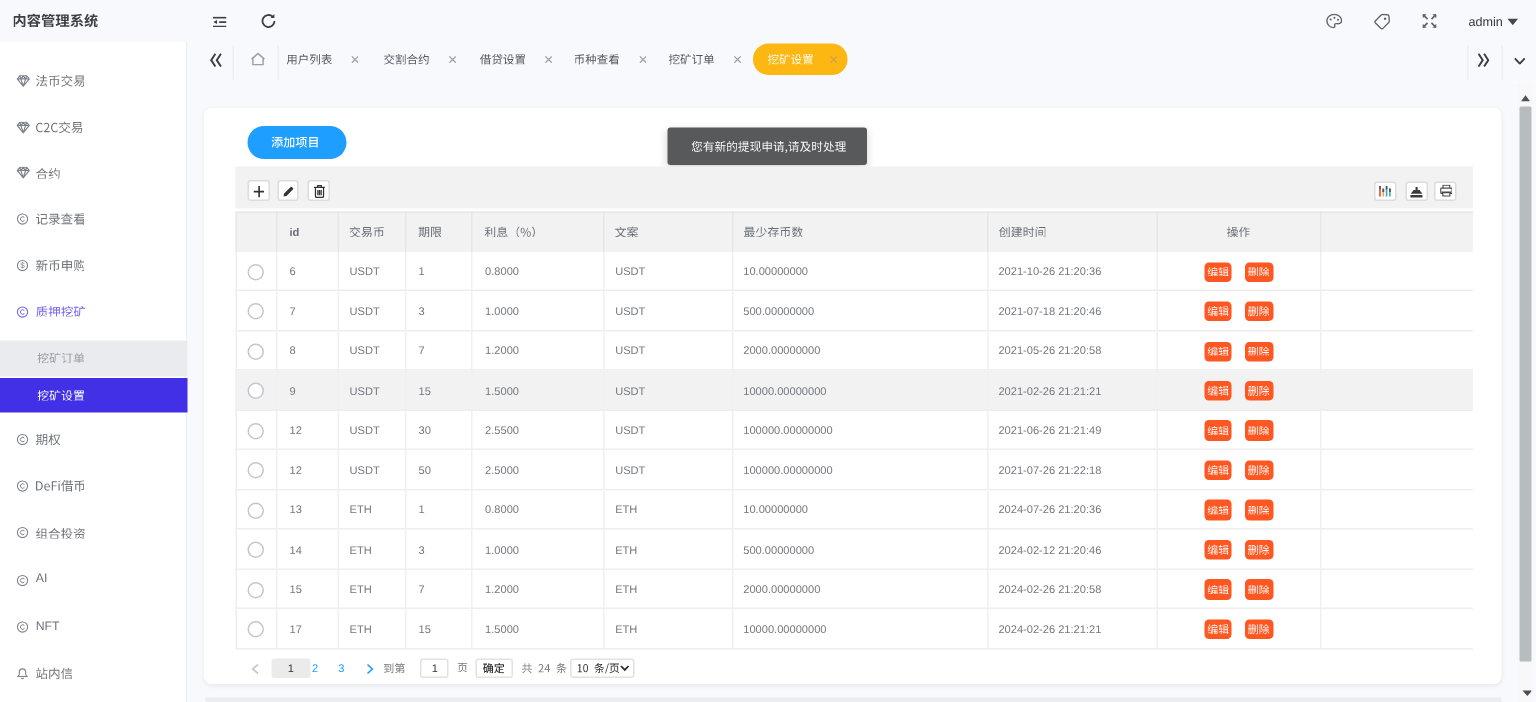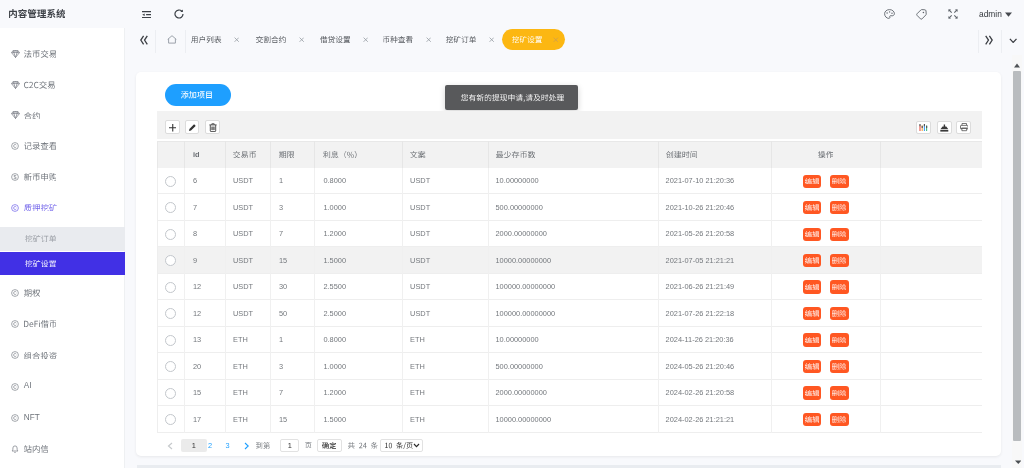--- a/index.html
+++ b/index.html
@@ -283,21 +283,21 @@
 <div style="position:absolute;left:658.0px;top:167.8px;width:0.0px;height:26.5px;border-left:1px solid #f0f0f0"></div>
 <div style="position:absolute;left:770.9px;top:167.8px;width:0.0px;height:26.5px;border-left:1px solid #f0f0f0"></div>
 <div style="position:absolute;left:879.6px;top:167.8px;width:0.0px;height:26.5px;border-left:1px solid #f0f0f0"></div>
 <div style="position:absolute;left:164.6px;top:175.6px;width:11px;height:11px;border:1px solid #c3c7cc;border-radius:50%;background:#fff"></div>
 <div style="position:absolute;left:193.0px;top:176.4px;font-size:7.4px;line-height:9.2px;color:#74787d;font-weight:normal;white-space:nowrap">6</div>
 <div style="position:absolute;left:233.0px;top:176.4px;font-size:7.4px;line-height:9.2px;color:#74787d;font-weight:normal;white-space:nowrap">USDT</div>
 <div style="position:absolute;left:279.0px;top:176.4px;font-size:7.4px;line-height:9.2px;color:#74787d;font-weight:normal;white-space:nowrap">1</div>
 <div style="position:absolute;left:323.4px;top:176.4px;font-size:7.4px;line-height:9.2px;color:#74787d;font-weight:normal;white-space:nowrap">0.8000</div>
 <div style="position:absolute;left:410.1px;top:176.4px;font-size:7.4px;line-height:9.2px;color:#74787d;font-weight:normal;white-space:nowrap">USDT</div>
 <div style="position:absolute;left:495.5px;top:176.4px;font-size:7.4px;line-height:9.2px;color:#74787d;font-weight:normal;white-space:nowrap">10.00000000</div>
-<div style="position:absolute;left:665.6px;top:176.4px;font-size:7.4px;line-height:9.2px;color:#74787d;font-weight:normal;white-space:nowrap">2021-07-10 21:20:36</div>
+<div style="position:absolute;left:665.6px;top:176.4px;font-size:7.4px;line-height:9.2px;color:#74787d;font-weight:normal;white-space:nowrap">2021-10-26 21:20:36</div>
 <div style="position:absolute;left:802.7px;top:174.5px;width:18.8px;height:13.3px;background:#ff5722;border-radius:3px"></div>
 <div style="position:absolute;left:830.0px;top:174.5px;width:18.8px;height:13.3px;background:#ff5722;border-radius:3px"></div>
 <svg style="position:absolute;left:805.0px;top:177.6px" width="14.2" height="6.9" viewBox="0.3 -6.3 14.2 6.9">
     <use href="#ge"></use>
   </svg>
 <svg style="position:absolute;left:832.2px;top:177.6px" width="14.3" height="6.9" viewBox="0.3 -6.3 14.3 6.9">
     <use href="#gd"></use>
   </svg>
 <div style="position:absolute;left:156.5px;top:194.3px;width:825.0px;height:26.5px;border-left:1px solid #eee;border-bottom:1px solid #eee"></div>
 <div style="position:absolute;left:184.2px;top:194.3px;width:0.0px;height:26.5px;border-left:1px solid #f0f0f0"></div>
@@ -309,21 +309,21 @@
 <div style="position:absolute;left:658.0px;top:194.3px;width:0.0px;height:26.5px;border-left:1px solid #f0f0f0"></div>
 <div style="position:absolute;left:770.9px;top:194.3px;width:0.0px;height:26.5px;border-left:1px solid #f0f0f0"></div>
 <div style="position:absolute;left:879.6px;top:194.3px;width:0.0px;height:26.5px;border-left:1px solid #f0f0f0"></div>
 <div style="position:absolute;left:164.6px;top:202.1px;width:11px;height:11px;border:1px solid #c3c7cc;border-radius:50%;background:#fff"></div>
 <div style="position:absolute;left:193.0px;top:202.9px;font-size:7.4px;line-height:9.2px;color:#74787d;font-weight:normal;white-space:nowrap">7</div>
 <div style="position:absolute;left:233.0px;top:202.9px;font-size:7.4px;line-height:9.2px;color:#74787d;font-weight:normal;white-space:nowrap">USDT</div>
 <div style="position:absolute;left:279.0px;top:202.9px;font-size:7.4px;line-height:9.2px;color:#74787d;font-weight:normal;white-space:nowrap">3</div>
 <div style="position:absolute;left:323.4px;top:202.9px;font-size:7.4px;line-height:9.2px;color:#74787d;font-weight:normal;white-space:nowrap">1.0000</div>
 <div style="position:absolute;left:410.1px;top:202.9px;font-size:7.4px;line-height:9.2px;color:#74787d;font-weight:normal;white-space:nowrap">USDT</div>
 <div style="position:absolute;left:495.5px;top:202.9px;font-size:7.4px;line-height:9.2px;color:#74787d;font-weight:normal;white-space:nowrap">500.00000000</div>
-<div style="position:absolute;left:665.6px;top:202.9px;font-size:7.4px;line-height:9.2px;color:#74787d;font-weight:normal;white-space:nowrap">2021-10-26 21:20:46</div>
+<div style="position:absolute;left:665.6px;top:202.9px;font-size:7.4px;line-height:9.2px;color:#74787d;font-weight:normal;white-space:nowrap">2021-07-18 21:20:46</div>
 <div style="position:absolute;left:802.7px;top:201.0px;width:18.8px;height:13.3px;background:#ff5722;border-radius:3px"></div>
 <div style="position:absolute;left:830.0px;top:201.0px;width:18.8px;height:13.3px;background:#ff5722;border-radius:3px"></div>
 <svg style="position:absolute;left:805.0px;top:204.1px" width="14.2" height="6.9" viewBox="0.3 -6.3 14.2 6.9">
     <use href="#ge"></use>
   </svg>
 <svg style="position:absolute;left:832.2px;top:204.1px" width="14.3" height="6.9" viewBox="0.3 -6.3 14.3 6.9">
     <use href="#gd"></use>
   </svg>
 <div style="position:absolute;left:156.5px;top:220.8px;width:825.0px;height:26.5px;border-left:1px solid #eee;border-bottom:1px solid #eee"></div>
 <div style="position:absolute;left:184.2px;top:220.8px;width:0.0px;height:26.5px;border-left:1px solid #f0f0f0"></div>
@@ -362,21 +362,21 @@
 <div style="position:absolute;left:658.0px;top:247.3px;width:0.0px;height:26.5px;border-left:1px solid #f0f0f0"></div>
 <div style="position:absolute;left:770.9px;top:247.3px;width:0.0px;height:26.5px;border-left:1px solid #f0f0f0"></div>
 <div style="position:absolute;left:879.6px;top:247.3px;width:0.0px;height:26.5px;border-left:1px solid #f0f0f0"></div>
 <div style="position:absolute;left:164.6px;top:255.1px;width:11px;height:11px;border:1px solid #c3c7cc;border-radius:50%;background:#fff"></div>
 <div style="position:absolute;left:193.0px;top:255.9px;font-size:7.4px;line-height:9.2px;color:#74787d;font-weight:normal;white-space:nowrap">9</div>
 <div style="position:absolute;left:233.0px;top:255.9px;font-size:7.4px;line-height:9.2px;color:#74787d;font-weight:normal;white-space:nowrap">USDT</div>
 <div style="position:absolute;left:279.0px;top:255.9px;font-size:7.4px;line-height:9.2px;color:#74787d;font-weight:normal;white-space:nowrap">15</div>
 <div style="position:absolute;left:323.4px;top:255.9px;font-size:7.4px;line-height:9.2px;color:#74787d;font-weight:normal;white-space:nowrap">1.5000</div>
 <div style="position:absolute;left:410.1px;top:255.9px;font-size:7.4px;line-height:9.2px;color:#74787d;font-weight:normal;white-space:nowrap">USDT</div>
 <div style="position:absolute;left:495.5px;top:255.9px;font-size:7.4px;line-height:9.2px;color:#74787d;font-weight:normal;white-space:nowrap">10000.00000000</div>
-<div style="position:absolute;left:665.6px;top:255.9px;font-size:7.4px;line-height:9.2px;color:#74787d;font-weight:normal;white-space:nowrap">2021-07-05 21:21:21</div>
+<div style="position:absolute;left:665.6px;top:255.9px;font-size:7.4px;line-height:9.2px;color:#74787d;font-weight:normal;white-space:nowrap">2021-02-26 21:21:21</div>
 <div style="position:absolute;left:802.7px;top:254.0px;width:18.8px;height:13.3px;background:#ff5722;border-radius:3px"></div>
 <div style="position:absolute;left:830.0px;top:254.0px;width:18.8px;height:13.3px;background:#ff5722;border-radius:3px"></div>
 <svg style="position:absolute;left:805.0px;top:257.1px" width="14.2" height="6.9" viewBox="0.3 -6.3 14.2 6.9">
     <use href="#ge"></use>
   </svg>
 <svg style="position:absolute;left:832.2px;top:257.1px" width="14.3" height="6.9" viewBox="0.3 -6.3 14.3 6.9">
     <use href="#gd"></use>
   </svg>
 <div style="position:absolute;left:156.5px;top:273.8px;width:825.0px;height:26.5px;border-left:1px solid #eee;border-bottom:1px solid #eee"></div>
 <div style="position:absolute;left:184.2px;top:273.8px;width:0.0px;height:26.5px;border-left:1px solid #f0f0f0"></div>
@@ -440,47 +440,47 @@
 <div style="position:absolute;left:658.0px;top:326.8px;width:0.0px;height:26.5px;border-left:1px solid #f0f0f0"></div>
 <div style="position:absolute;left:770.9px;top:326.8px;width:0.0px;height:26.5px;border-left:1px solid #f0f0f0"></div>
 <div style="position:absolute;left:879.6px;top:326.8px;width:0.0px;height:26.5px;border-left:1px solid #f0f0f0"></div>
 <div style="position:absolute;left:164.6px;top:334.6px;width:11px;height:11px;border:1px solid #c3c7cc;border-radius:50%;background:#fff"></div>
 <div style="position:absolute;left:193.0px;top:335.4px;font-size:7.4px;line-height:9.2px;color:#74787d;font-weight:normal;white-space:nowrap">13</div>
 <div style="position:absolute;left:233.0px;top:335.4px;font-size:7.4px;line-height:9.2px;color:#74787d;font-weight:normal;white-space:nowrap">ETH</div>
 <div style="position:absolute;left:279.0px;top:335.4px;font-size:7.4px;line-height:9.2px;color:#74787d;font-weight:normal;white-space:nowrap">1</div>
 <div style="position:absolute;left:323.4px;top:335.4px;font-size:7.4px;line-height:9.2px;color:#74787d;font-weight:normal;white-space:nowrap">0.8000</div>
 <div style="position:absolute;left:410.1px;top:335.4px;font-size:7.4px;line-height:9.2px;color:#74787d;font-weight:normal;white-space:nowrap">ETH</div>
 <div style="position:absolute;left:495.5px;top:335.4px;font-size:7.4px;line-height:9.2px;color:#74787d;font-weight:normal;white-space:nowrap">10.00000000</div>
-<div style="position:absolute;left:665.6px;top:335.4px;font-size:7.4px;line-height:9.2px;color:#74787d;font-weight:normal;white-space:nowrap">2024-11-26 21:20:36</div>
+<div style="position:absolute;left:665.6px;top:335.4px;font-size:7.4px;line-height:9.2px;color:#74787d;font-weight:normal;white-space:nowrap">2024-07-26 21:20:36</div>
 <div style="position:absolute;left:802.7px;top:333.4px;width:18.8px;height:13.3px;background:#ff5722;border-radius:3px"></div>
 <div style="position:absolute;left:830.0px;top:333.4px;width:18.8px;height:13.3px;background:#ff5722;border-radius:3px"></div>
 <svg style="position:absolute;left:805.0px;top:336.6px" width="14.2" height="6.9" viewBox="0.3 -6.3 14.2 6.9">
     <use href="#ge"></use>
   </svg>
 <svg style="position:absolute;left:832.2px;top:336.6px" width="14.3" height="6.9" viewBox="0.3 -6.3 14.3 6.9">
     <use href="#gd"></use>
   </svg>
 <div style="position:absolute;left:156.5px;top:353.3px;width:825.0px;height:26.5px;border-left:1px solid #eee;border-bottom:1px solid #eee"></div>
 <div style="position:absolute;left:184.2px;top:353.3px;width:0.0px;height:26.5px;border-left:1px solid #f0f0f0"></div>
 <div style="position:absolute;left:224.5px;top:353.3px;width:0.0px;height:26.5px;border-left:1px solid #f0f0f0"></div>
 <div style="position:absolute;left:269.6px;top:353.3px;width:0.0px;height:26.5px;border-left:1px solid #f0f0f0"></div>
 <div style="position:absolute;left:314.4px;top:353.3px;width:0.0px;height:26.5px;border-left:1px solid #f0f0f0"></div>
 <div style="position:absolute;left:402.3px;top:353.3px;width:0.0px;height:26.5px;border-left:1px solid #f0f0f0"></div>
 <div style="position:absolute;left:488.2px;top:353.3px;width:0.0px;height:26.5px;border-left:1px solid #f0f0f0"></div>
 <div style="position:absolute;left:658.0px;top:353.3px;width:0.0px;height:26.5px;border-left:1px solid #f0f0f0"></div>
 <div style="position:absolute;left:770.9px;top:353.3px;width:0.0px;height:26.5px;border-left:1px solid #f0f0f0"></div>
 <div style="position:absolute;left:879.6px;top:353.3px;width:0.0px;height:26.5px;border-left:1px solid #f0f0f0"></div>
 <div style="position:absolute;left:164.6px;top:361.1px;width:11px;height:11px;border:1px solid #c3c7cc;border-radius:50%;background:#fff"></div>
-<div style="position:absolute;left:193.0px;top:361.9px;font-size:7.4px;line-height:9.2px;color:#74787d;font-weight:normal;white-space:nowrap">20</div>
+<div style="position:absolute;left:193.0px;top:361.9px;font-size:7.4px;line-height:9.2px;color:#74787d;font-weight:normal;white-space:nowrap">14</div>
 <div style="position:absolute;left:233.0px;top:361.9px;font-size:7.4px;line-height:9.2px;color:#74787d;font-weight:normal;white-space:nowrap">ETH</div>
 <div style="position:absolute;left:279.0px;top:361.9px;font-size:7.4px;line-height:9.2px;color:#74787d;font-weight:normal;white-space:nowrap">3</div>
 <div style="position:absolute;left:323.4px;top:361.9px;font-size:7.4px;line-height:9.2px;color:#74787d;font-weight:normal;white-space:nowrap">1.0000</div>
 <div style="position:absolute;left:410.1px;top:361.9px;font-size:7.4px;line-height:9.2px;color:#74787d;font-weight:normal;white-space:nowrap">ETH</div>
 <div style="position:absolute;left:495.5px;top:361.9px;font-size:7.4px;line-height:9.2px;color:#74787d;font-weight:normal;white-space:nowrap">500.00000000</div>
-<div style="position:absolute;left:665.6px;top:361.9px;font-size:7.4px;line-height:9.2px;color:#74787d;font-weight:normal;white-space:nowrap">2024-05-26 21:20:46</div>
+<div style="position:absolute;left:665.6px;top:361.9px;font-size:7.4px;line-height:9.2px;color:#74787d;font-weight:normal;white-space:nowrap">2024-02-12 21:20:46</div>
 <div style="position:absolute;left:802.7px;top:359.9px;width:18.8px;height:13.3px;background:#ff5722;border-radius:3px"></div>
 <div style="position:absolute;left:830.0px;top:359.9px;width:18.8px;height:13.3px;background:#ff5722;border-radius:3px"></div>
 <svg style="position:absolute;left:805.0px;top:363.1px" width="14.2" height="6.9" viewBox="0.3 -6.3 14.2 6.9">
     <use href="#ge"></use>
   </svg>
 <svg style="position:absolute;left:832.2px;top:363.1px" width="14.3" height="6.9" viewBox="0.3 -6.3 14.3 6.9">
     <use href="#gd"></use>
   </svg>
 <div style="position:absolute;left:156.5px;top:379.8px;width:825.0px;height:26.5px;border-left:1px solid #eee;border-bottom:1px solid #eee"></div>
 <div style="position:absolute;left:184.2px;top:379.8px;width:0.0px;height:26.5px;border-left:1px solid #f0f0f0"></div>

